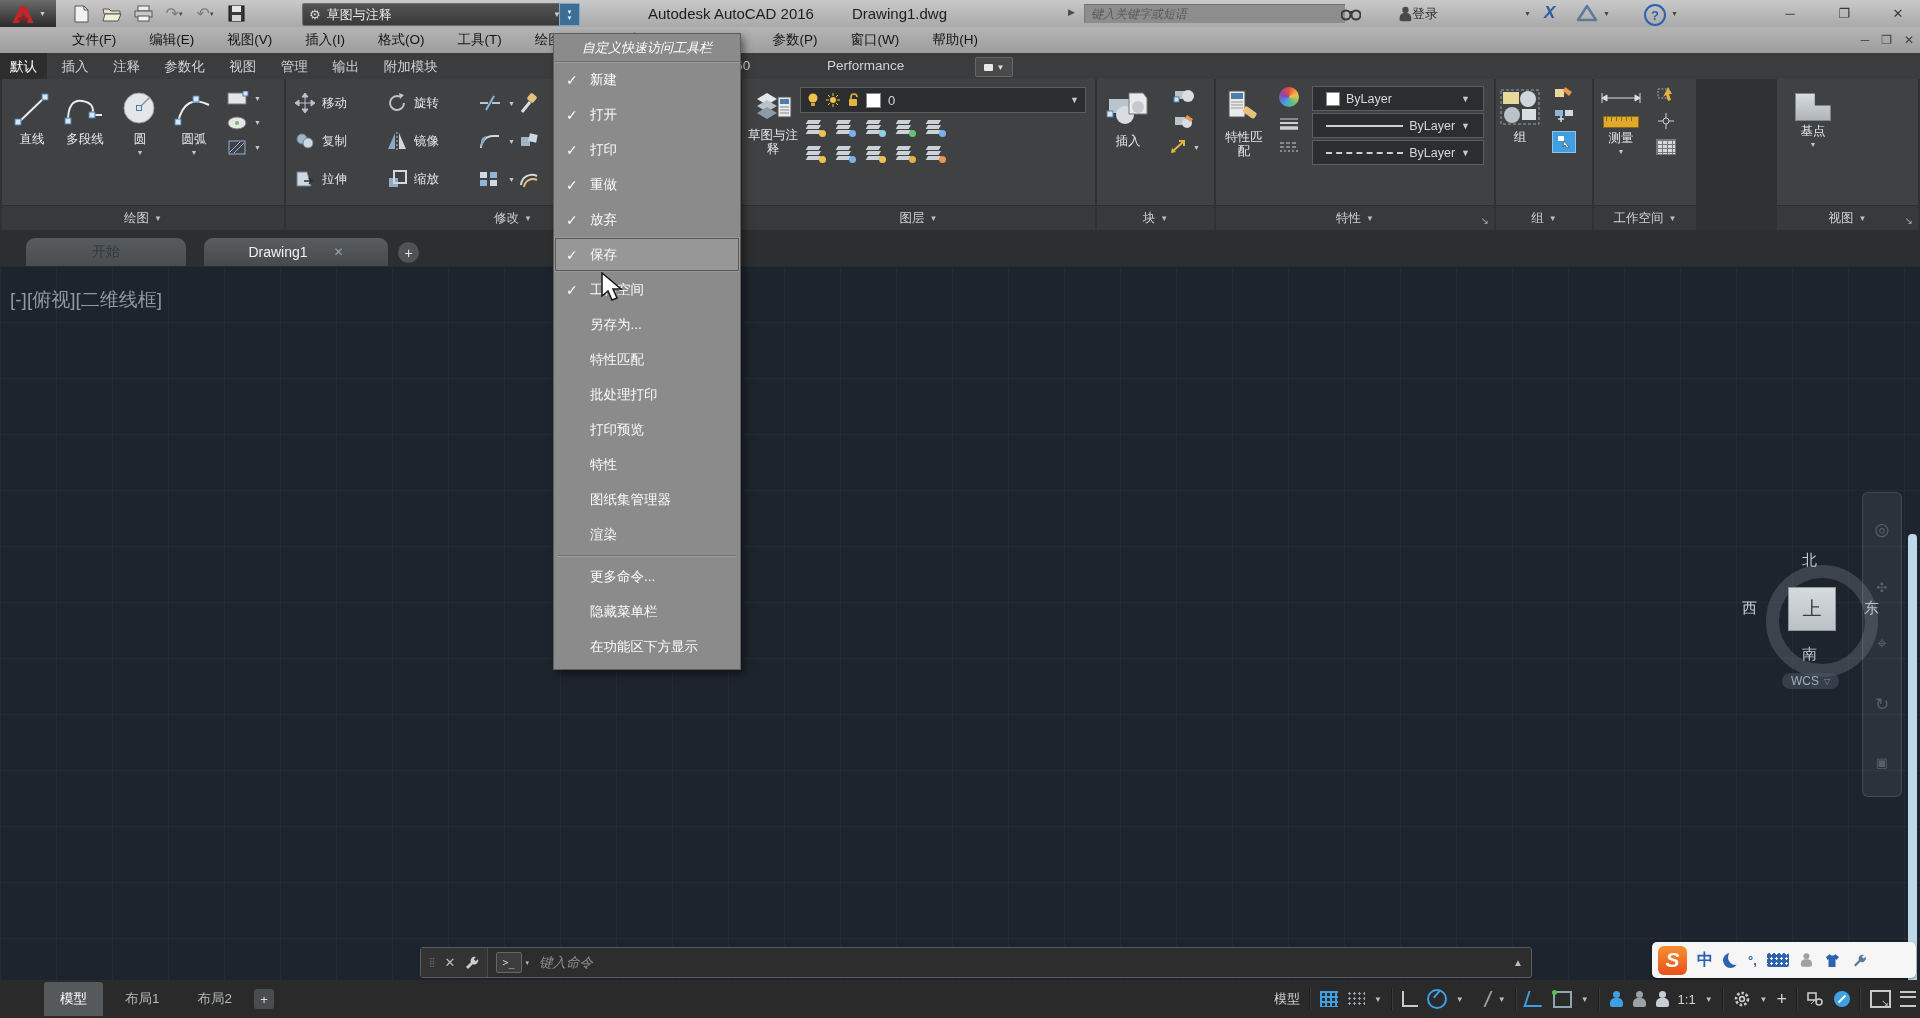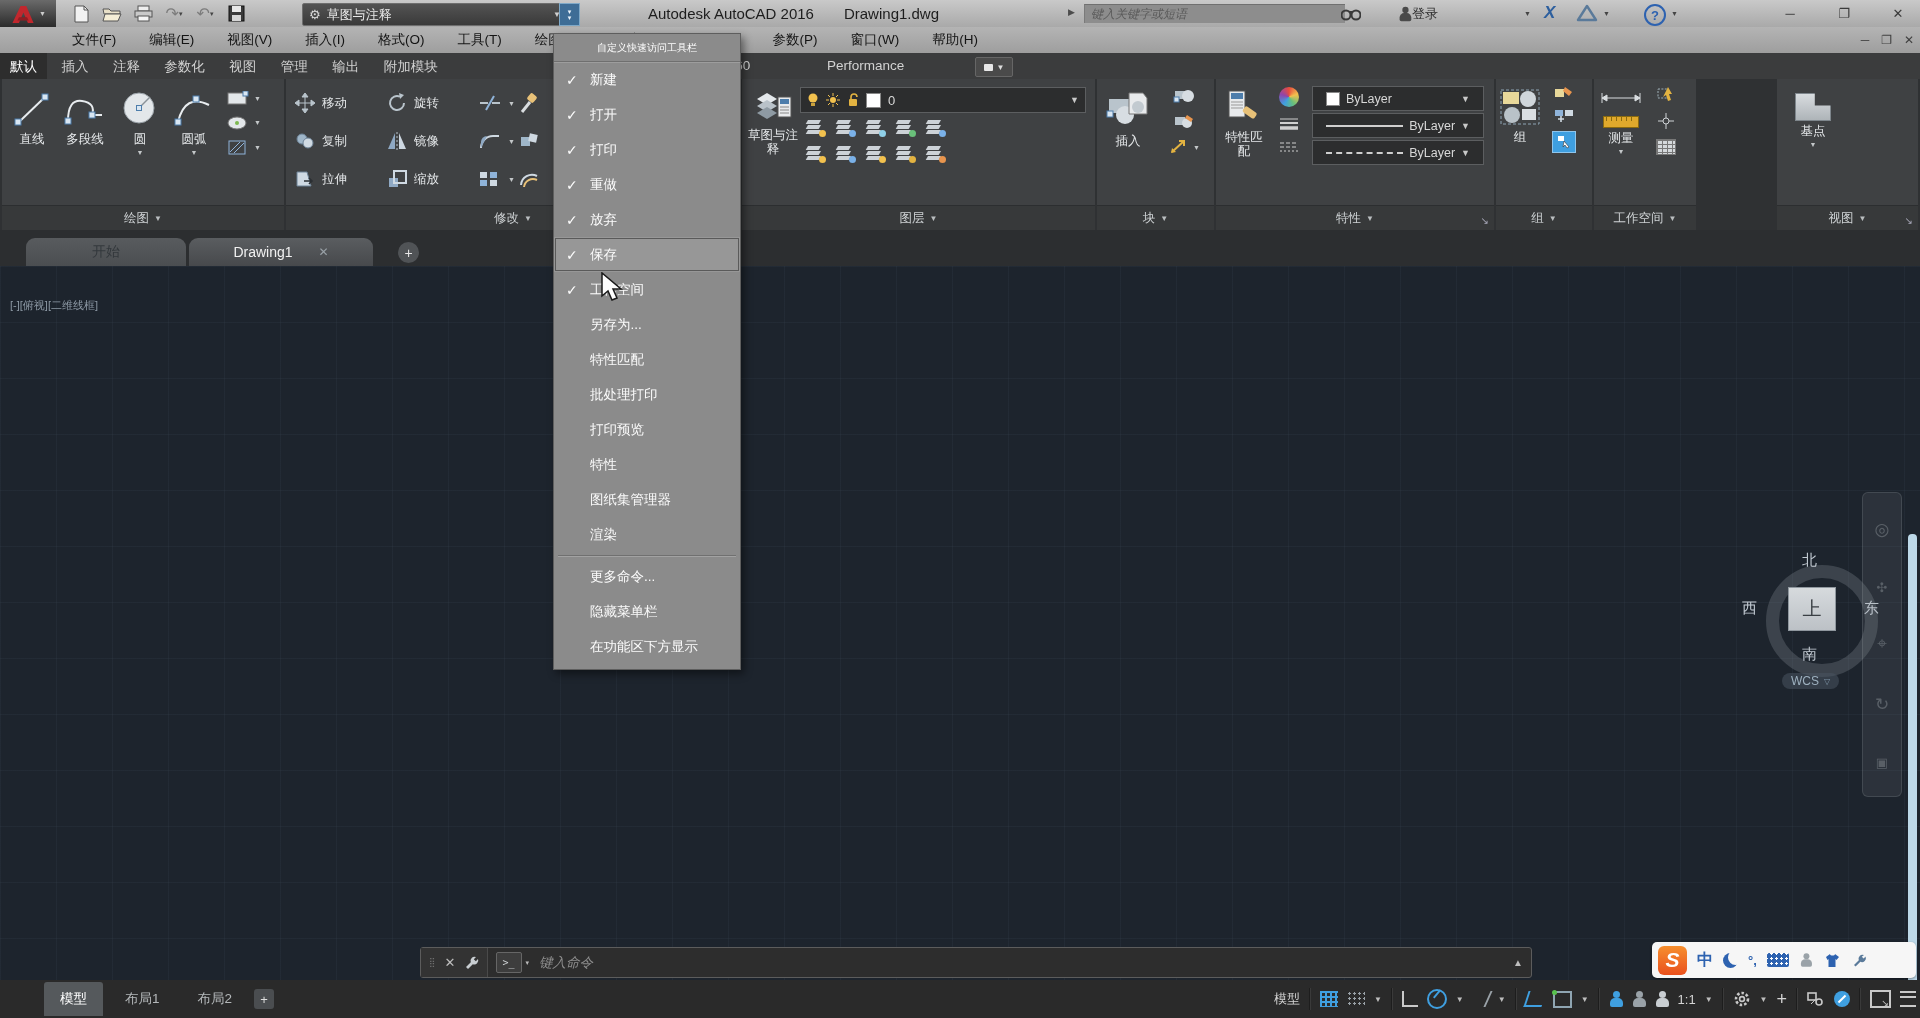--- a/index.html
+++ b/index.html
@@ -16,21 +16,21 @@
     background:linear-gradient(#6a6a6a,#2b2b2b);display:flex;align-items:center;justify-content:center;gap:3px;}
   .qat{display:flex;align-items:center;height:27px;position:absolute;left:70px;top:0;gap:9px;}
   .qbtn{width:22px;height:20px;display:flex;align-items:center;justify-content:center;}
   .tinydown{font-size:7px;color:#444;}
   #wscombo{left:302px;top:3px;width:252px;height:21px;background:linear-gradient(#535353,#3a3a3a);
     border:1px solid #6e6e6e;border-radius:2px;display:flex;align-items:center;color:#e8e8e8;font-size:13px;gap:6px;padding:0 6px;}
   #wscombo .caret{margin-left:auto;font-size:8px;color:#cfcfcf;}
   #qat-toggle{left:559px;top:3px;width:19px;height:21px;background:#3e6d96;border:1px solid #7fa9c8;
     display:flex;flex-direction:column;align-items:center;justify-content:center;color:#eaf3fa;font-size:7px;line-height:6px;}
   #titletext{left:648px;top:0;height:27px;display:flex;align-items:center;font-size:15px;color:#1d1d1d;}
-  #titletext .doc{margin-left:30px;}
+  #titletext .doc{margin-left:38px;}
   #search-arrow{left:1068px;top:7px;font-size:9px;color:#4c4c4c;}
   #searchbox{left:1084px;top:4px;width:248px;height:18px;background:#8d8d8d;border-top:1px solid #707070;
     border-left:1px solid #7a7a7a;font-style:italic;color:#5a5a5a;font-size:12px;line-height:18px;padding:0 6px;}
   #signin{left:1398px;top:0;height:27px;display:flex;align-items:center;color:#2d2d2d;font-size:13px;}
   .winbtn{width:28px;height:27px;display:flex;align-items:center;justify-content:center;color:#3a3a3a;font-size:13px;}
 
   
   #menubar{left:0;top:27px;width:1920px;height:26px;background:linear-gradient(#b4b4b4,#9e9e9e);
     display:flex;align-items:center;padding-left:72px;gap:33px;box-sizing:border-box;font-size:13.5px;color:#141414;}
   #menubar .mi{white-space:nowrap;}
@@ -92,31 +92,31 @@
   #p-util{left:1594px;width:102px;}
   #p-clip{left:1698px;width:77px;}
   #p-view{left:1777px;width:141px;}
   .smallcol{display:flex;flex-direction:column;gap:8px;align-items:center;}
 
   
   #doctabs{left:0;top:230px;width:1920px;height:36px;background:#2c2e30;}
   .dtab{position:absolute;top:8px;height:28px;border-radius:9px 9px 0 0;display:flex;align-items:center;justify-content:center;
     font-size:14px;gap:26px;}
   #dtab-start{left:26px;width:160px;background:linear-gradient(#585b5e,#4b4e51);color:#33383c;}
-  #dtab-drawing{left:189px;width:184px;background:linear-gradient(#5a5d60,#47494c);color:#f1f1f1;}
+  #dtab-drawing{left:204px;width:184px;background:linear-gradient(#5a5d60,#47494c);color:#f1f1f1;}
   #dtab-drawing .x{color:#9aa2a8;font-size:12px;}
   #newtab{left:398px;top:12px;width:21px;height:21px;border-radius:50%;background:#505356;color:#e8e8e8;
     display:flex;align-items:center;justify-content:center;font-size:14px;}
 
   
   #canvas{left:0;top:266px;width:1920px;height:714px;background:#1d242d;
     background-image:linear-gradient(rgba(140,160,180,.055) 1px,transparent 1px),
                      linear-gradient(90deg,rgba(140,160,180,.055) 1px,transparent 1px);
     background-size:56px 56px;}
-  #vplabel{left:10px;top:32px;color:#8d99a5;font-size:11px;}
+  #vplabel{left:10px;top:21px;color:#8d99a5;font-size:19px;}
 
   
   #viewcube{left:1752px;top:295px;width:130px;height:130px;}
   #vc-ring{position:absolute;left:14px;top:4px;width:86px;height:86px;border:13px solid rgba(150,158,168,.26);border-radius:50%;}
   .vc-dir{position:absolute;color:#c2cad2;font-size:15px;}
   #vc-face{position:absolute;left:36px;top:26px;width:46px;height:42px;background:linear-gradient(#d6dadd,#bcc1c6);
     border:1px solid #8f979e;display:flex;align-items:center;justify-content:center;color:#3a3f44;font-size:19px;}
   #wcs{position:absolute;left:30px;top:112px;background:rgba(72,84,96,.55);border-radius:9px;color:#9db0bf;
     font-size:12px;padding:1px 9px;display:flex;align-items:center;gap:5px;}
   #wcs .c{font-size:8px;color:#7d93a5;}
@@ -180,22 +180,22 @@
   .ico-isolate{width:16px;height:16px;border-radius:50%;background:#3f9fe0;position:relative;}
   .ico-isolate::after{content:"";position:absolute;left:3px;top:7px;width:10px;height:2px;background:#fff;transform:rotate(-45deg);}
   .ico-full{width:17px;height:14px;border:2px solid #c9c9c9;position:relative;}
   .ico-full::after{content:"↘";position:absolute;right:0;bottom:-2px;font-size:9px;color:#c9c9c9;}
   .ico-menu{width:16px;height:12px;border-top:2px solid #c9c9c9;border-bottom:2px solid #c9c9c9;position:relative;}
   .ico-menu::after{content:"";position:absolute;left:0;top:3px;width:16px;height:2px;background:#c9c9c9;}
 
   
   #qatmenu{left:553px;top:33px;width:186px;background:#8b8b8b;border:1px solid #5e5e5e;
     box-shadow:3px 4px 8px rgba(0,0,0,.45);z-index:50;padding-bottom:5px;}
-  #qatmenu .hdr{height:27px;display:flex;align-items:center;justify-content:center;color:#fff;font-size:10px;
-    border-bottom:1px solid #6f6f6f;box-shadow:0 1px 0 #9d9d9d;}
+  #qatmenu .hdr{height:27px;display:flex;align-items:center;justify-content:center;color:#fff;font-size:13px;
+    border-bottom:1px solid #6f6f6f;box-shadow:0 1px 0 #9d9d9d;font-style:italic;}
   .qat-item{height:35px;display:flex;align-items:center;gap:8px;padding-left:12px;color:#fbfbfb;font-size:13.5px;}
   .qat-item .chk{width:16px;color:#fdfdfd;font-size:14px;}
   .qat-item.hl{background:#979797;outline:1px solid #5a5a5a;outline-offset:-2px;}
   .qat-sep{height:1px;background:#707070;box-shadow:0 1px 0 #a2a2a2;margin:3px 4px;}
   #cursor{left:600px;top:272px;z-index:60;}
 
   .ruler{width:34px;height:10px;background:#e0a92c;border:1px solid #8a6a10;position:relative;margin-top:6px;}
   .ruler::after{content:"";position:absolute;left:2px;top:0;right:2px;height:4px;
     background-image:repeating-linear-gradient(90deg,#8a6a10 0 1px,transparent 1px 5px);}
   .clipboard{width:26px;height:32px;background:#aab0b5;border-radius:3px;position:relative;}

